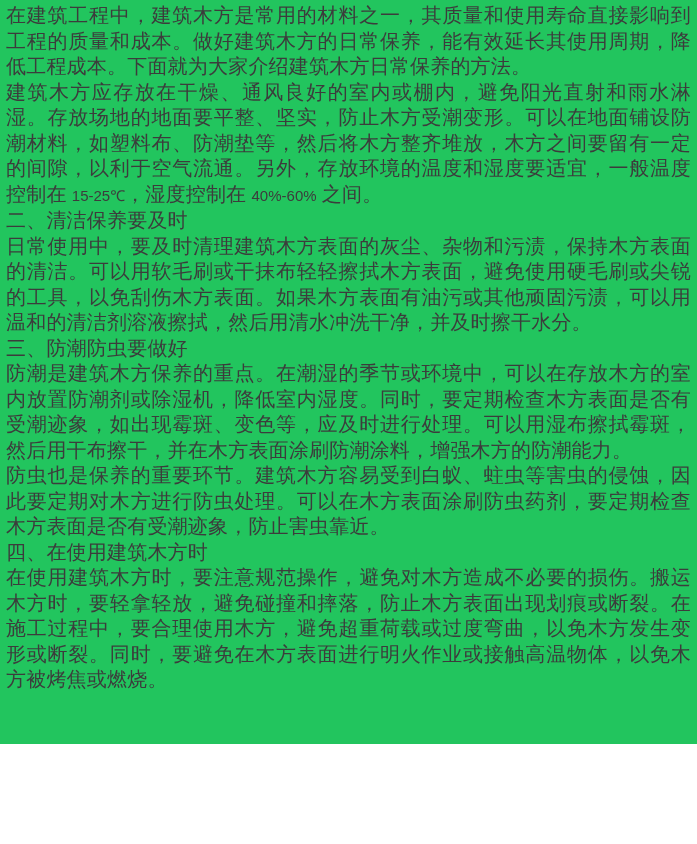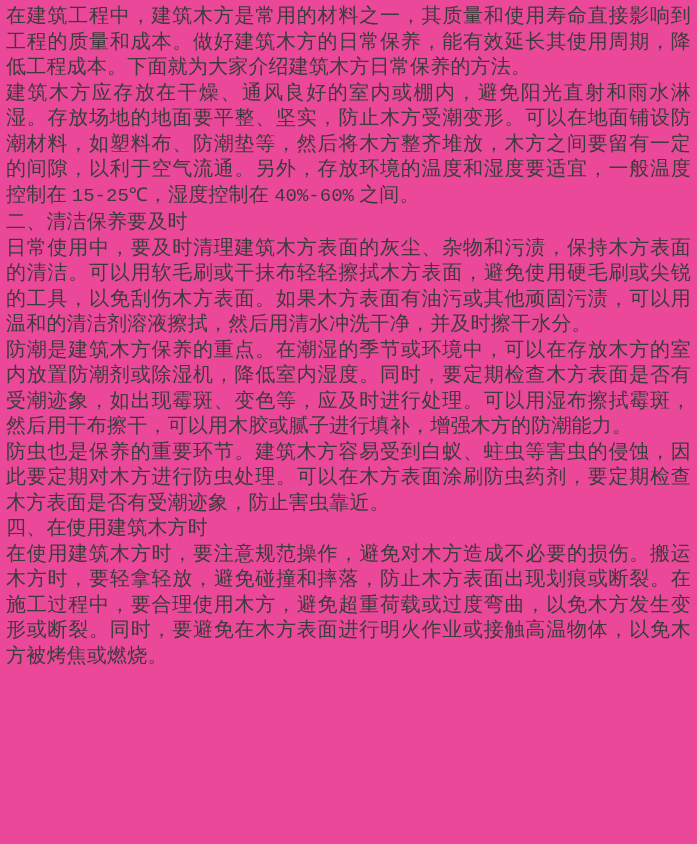--- a/index.html
+++ b/index.html
@@ -8,58 +8,59 @@
     background: #ffffff;
   }
   body {
     width: 697px;
     height: 844px;
     overflow: hidden;
   }
   .page {
     box-sizing: border-box;
     width: 697px;
-    height: 844px;
+    height: 744px;
     padding: 3px 6px 0 6px;
-    background: #ec4899;
+    background: #22c55e;
     color: #3c3c3c;
     font-family: "Liberation Serif", serif;
     font-size: 20px;
     line-height: 25.5px;
     text-align: justify;
     text-justify: inter-character;
     letter-spacing: 0.2px;
   }
   .para, .heading {
     margin: 0;
     padding: 0;
     font-weight: normal;
     font-size: 20px;
   }
   .heading {
     text-align: left;
   }
   .num {
-    font-family: Liberation Mono, monospace;
-    font-size: 19px;
+    font-family: Liberation Sans, sans-serif;
+    font-size: 15px;
     letter-spacing: 0;
   }
 </style>
 </head>
 <body>
 
 <div class="page">
 
   <p class="para">在建筑工程中，建筑木方是常用的材料之一，其质量和使用寿命直接影响到工程的质量和成本。做好建筑木方的日常保养，能有效延长其使用周期，降低工程成本。下面就为大家介绍建筑木方日常保养的方法。</p>
 
   <p class="para"><span>建筑木方应存放在干燥、通风良好的室内或棚内，避免阳光直射和雨水淋湿。存放场地的地面要平整、坚实，防止木方受潮变形。可以在地面铺设防潮材料，如塑料布、防潮垫等，然后将木方整齐堆放，木方之间要留有一定的间隙，以利于空气流通。另外，存放环境的温度和湿度要适宜，一般温度控制在 </span><span class="num">15-25℃</span><span>，湿度控制在 </span><span class="num">40%-60%</span><span> 之间。</span></p>
 
   <p class="heading">二、清洁保养要及时</p>
   <p class="para">日常使用中，要及时清理建筑木方表面的灰尘、杂物和污渍，保持木方表面的清洁。可以用软毛刷或干抹布轻轻擦拭木方表面，避免使用硬毛刷或尖锐的工具，以免刮伤木方表面。如果木方表面有油污或其他顽固污渍，可以用温和的清洁剂溶液擦拭，然后用清水冲洗干净，并及时擦干水分。</p>
 
-  <p class="para">防潮是建筑木方保养的重点。在潮湿的季节或环境中，可以在存放木方的室内放置防潮剂或除湿机，降低室内湿度。同时，要定期检查木方表面是否有受潮迹象，如出现霉斑、变色等，应及时进行处理。可以用湿布擦拭霉斑，然后用干布擦干，可以用木胶或腻子进行填补，增强木方的防潮能力。</p>
+  <p class="heading">三、防潮防虫要做好</p>
+  <p class="para">防潮是建筑木方保养的重点。在潮湿的季节或环境中，可以在存放木方的室内放置防潮剂或除湿机，降低室内湿度。同时，要定期检查木方表面是否有受潮迹象，如出现霉斑、变色等，应及时进行处理。可以用湿布擦拭霉斑，然后用干布擦干，并在木方表面涂刷防潮涂料，增强木方的防潮能力。</p>
   <p class="para">防虫也是保养的重要环节。建筑木方容易受到白蚁、蛀虫等害虫的侵蚀，因此要定期对木方进行防虫处理。可以在木方表面涂刷防虫药剂，要定期检查木方表面是否有受潮迹象，防止害虫靠近。</p>
 
   <p class="heading">四、在使用建筑木方时</p>
 
   <p class="para">在使用建筑木方时，要注意规范操作，避免对木方造成不必要的损伤。搬运木方时，要轻拿轻放，避免碰撞和摔落，防止木方表面出现划痕或断裂。在施工过程中，要合理使用木方，避免超重荷载或过度弯曲，以免木方发生变形或断裂。同时，要避免在木方表面进行明火作业或接触高温物体，以免木方被烤焦或燃烧。</p>
 
 </div>
 
 </body></html>

